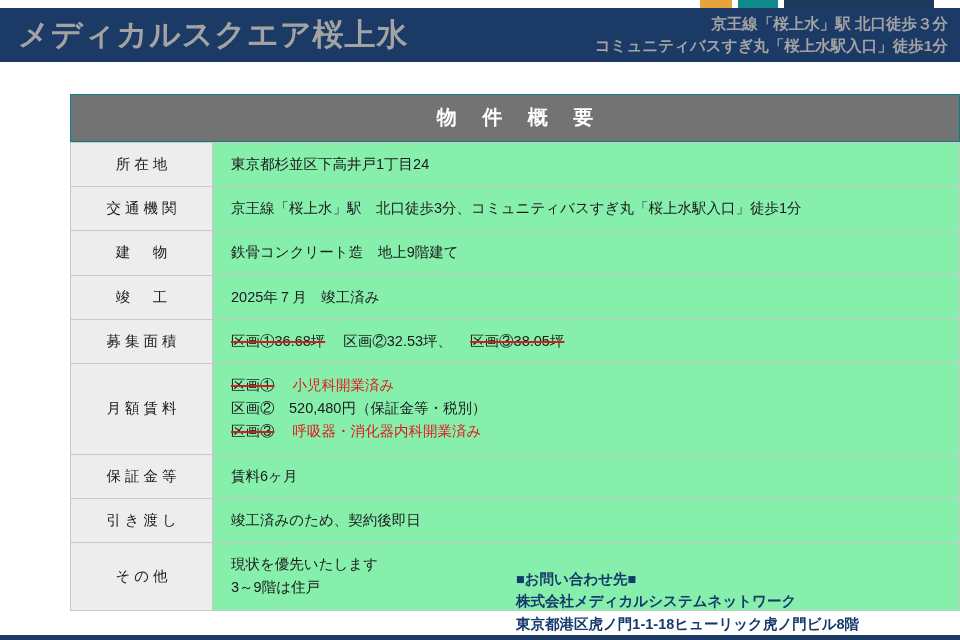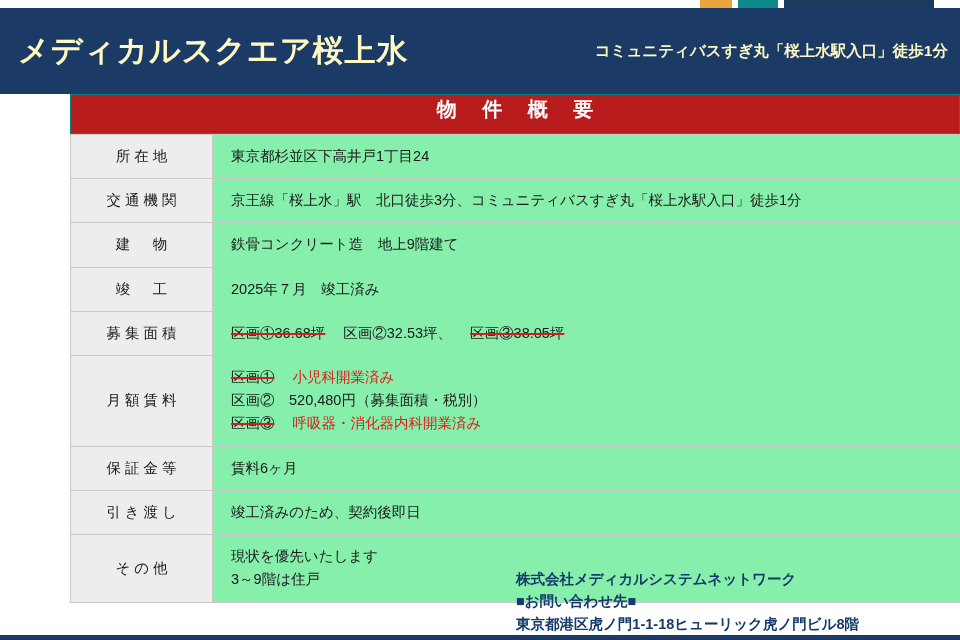--- a/index.html
+++ b/index.html
@@ -25,23 +25,23 @@
   }
   .mk { height: 8px; }
   .mk-orange { width: 32px; background: #e8a33d; margin-left: 700px; }
   .mk-teal   { width: 40px; background: #0f8a8a; margin-left: 6px; }
   .mk-navy   { width: 150px; background: #1b3a5c; margin-left: 6px; }
 
   
   .header {
     position: absolute;
     top: 8px; left: 0;
-    width: 960px; height: 86px;
+    width: 960px; height: 54px;
     background: #1b3a66;
-    color: #fef9c3;
+    color: #a3a3a3;
     display: flex;
     align-items: center;
     justify-content: space-between;
     padding: 0 12px 0 18px;
   }
   .header-title {
     font-size: 31px;
     font-weight: bold;
     letter-spacing: 1px;
     white-space: nowrap;
@@ -54,27 +54,27 @@
     white-space: nowrap;
   }
 
   
   .table-wrap {
     position: absolute;
     top: 94px; left: 70px;
     width: 890px;
   }
   .tbl-title {
-    background: #b91c1c;
+    background: #737373;
     color: #ffffff;
     text-align: center;
     font-size: 20px;
     font-weight: bold;
     letter-spacing: 10px;
-    padding: 1px 0 10px 10px;
+    padding: 9px 0 10px 10px;
     border: 1px solid #0b8080;
   }
   table.spec {
     width: 100%;
     border-collapse: collapse;
     table-layout: fixed;
   }
   table.spec td {
     border: 1px solid #c9c9c9;
     vertical-align: middle;
@@ -132,20 +132,21 @@
 
   <div class="top-marks">
     <div class="mk mk-orange"></div>
     <div class="mk mk-teal"></div>
     <div class="mk mk-navy"></div>
   </div>
 
   <div class="header">
     <div class="header-title">メディカルスクエア桜上水</div>
     <div class="header-access">
+      <div>京王線「桜上水」駅 北口徒歩３分</div>
       <div>コミュニティバスすぎ丸「桜上水駅入口」徒歩1分</div>
     </div>
   </div>
 
   <div class="table-wrap">
     <div class="tbl-title">物 件 概 要</div>
     <table class="spec">
       <tbody>
         <tr>
           <td class="lbl">所在地</td>
@@ -168,21 +169,21 @@
           <td class="val">
             <span class="strike gap-r">区画①36.68坪</span><span class="gap-r">区画②32.53坪、</span><span class="strike">区画③38.05坪</span>
           </td>
         </tr>
         <tr>
           <td class="lbl">月額賃料</td>
           <td class="val">
             <div>
               <span class="strike gap-r">区画①</span><span class="red">小児科開業済み</span>
             </div>
-            <div>区画②　520,480円（募集面積・税別）</div>
+            <div>区画②　520,480円（保証金等・税別）</div>
             <div>
               <span class="strike gap-r">区画③</span><span class="red">呼吸器・消化器内科開業済み</span>
             </div>
           </td>
         </tr>
         <tr>
           <td class="lbl">保証金等</td>
           <td class="val">賃料6ヶ月</td>
         </tr>
         <tr>
@@ -195,20 +196,20 @@
             <div>現状を優先いたします</div>
             <div>3～9階は住戸</div>
           </td>
         </tr>
       </tbody>
     </table>
   </div>
 
 
   <div class="contact">
+    <div class="ln">■お問い合わせ先■</div>
     <div class="ln">株式会社メディカルシステムネットワーク</div>
-    <div class="ln">■お問い合わせ先■</div>
     <div class="ln">東京都港区虎ノ門1-1-18ヒューリック虎ノ門ビル8階</div>
     <div class="ln">ＴＥＬ：03-5532-1343</div>
   </div>
 
   <div class="bottom-bar"></div>
 </div>
 
 </body></html>

